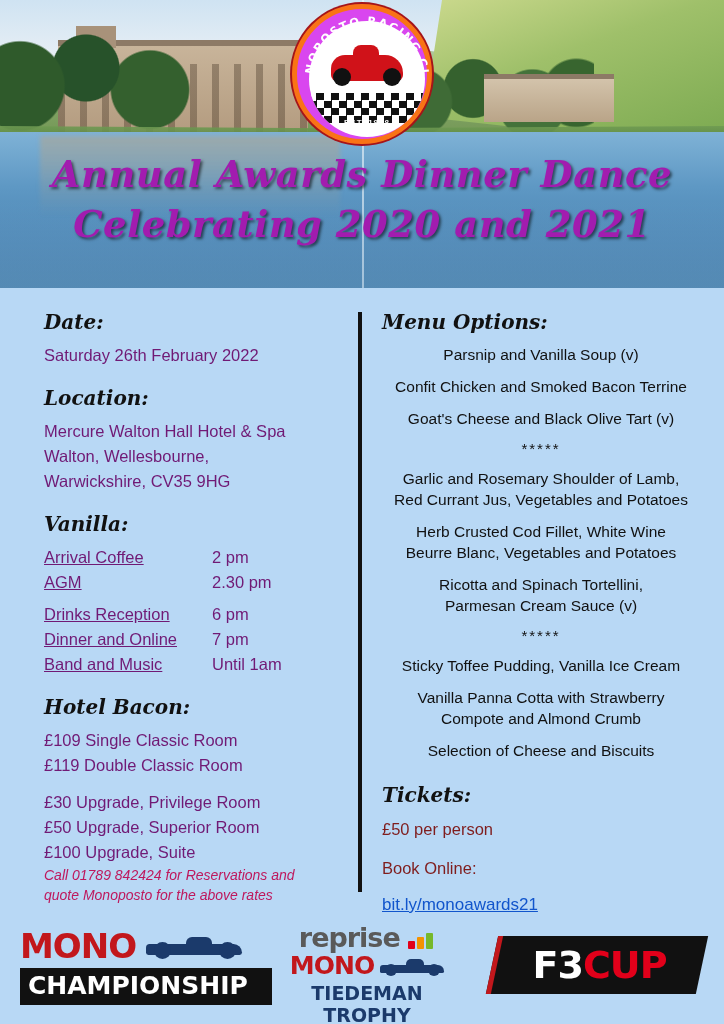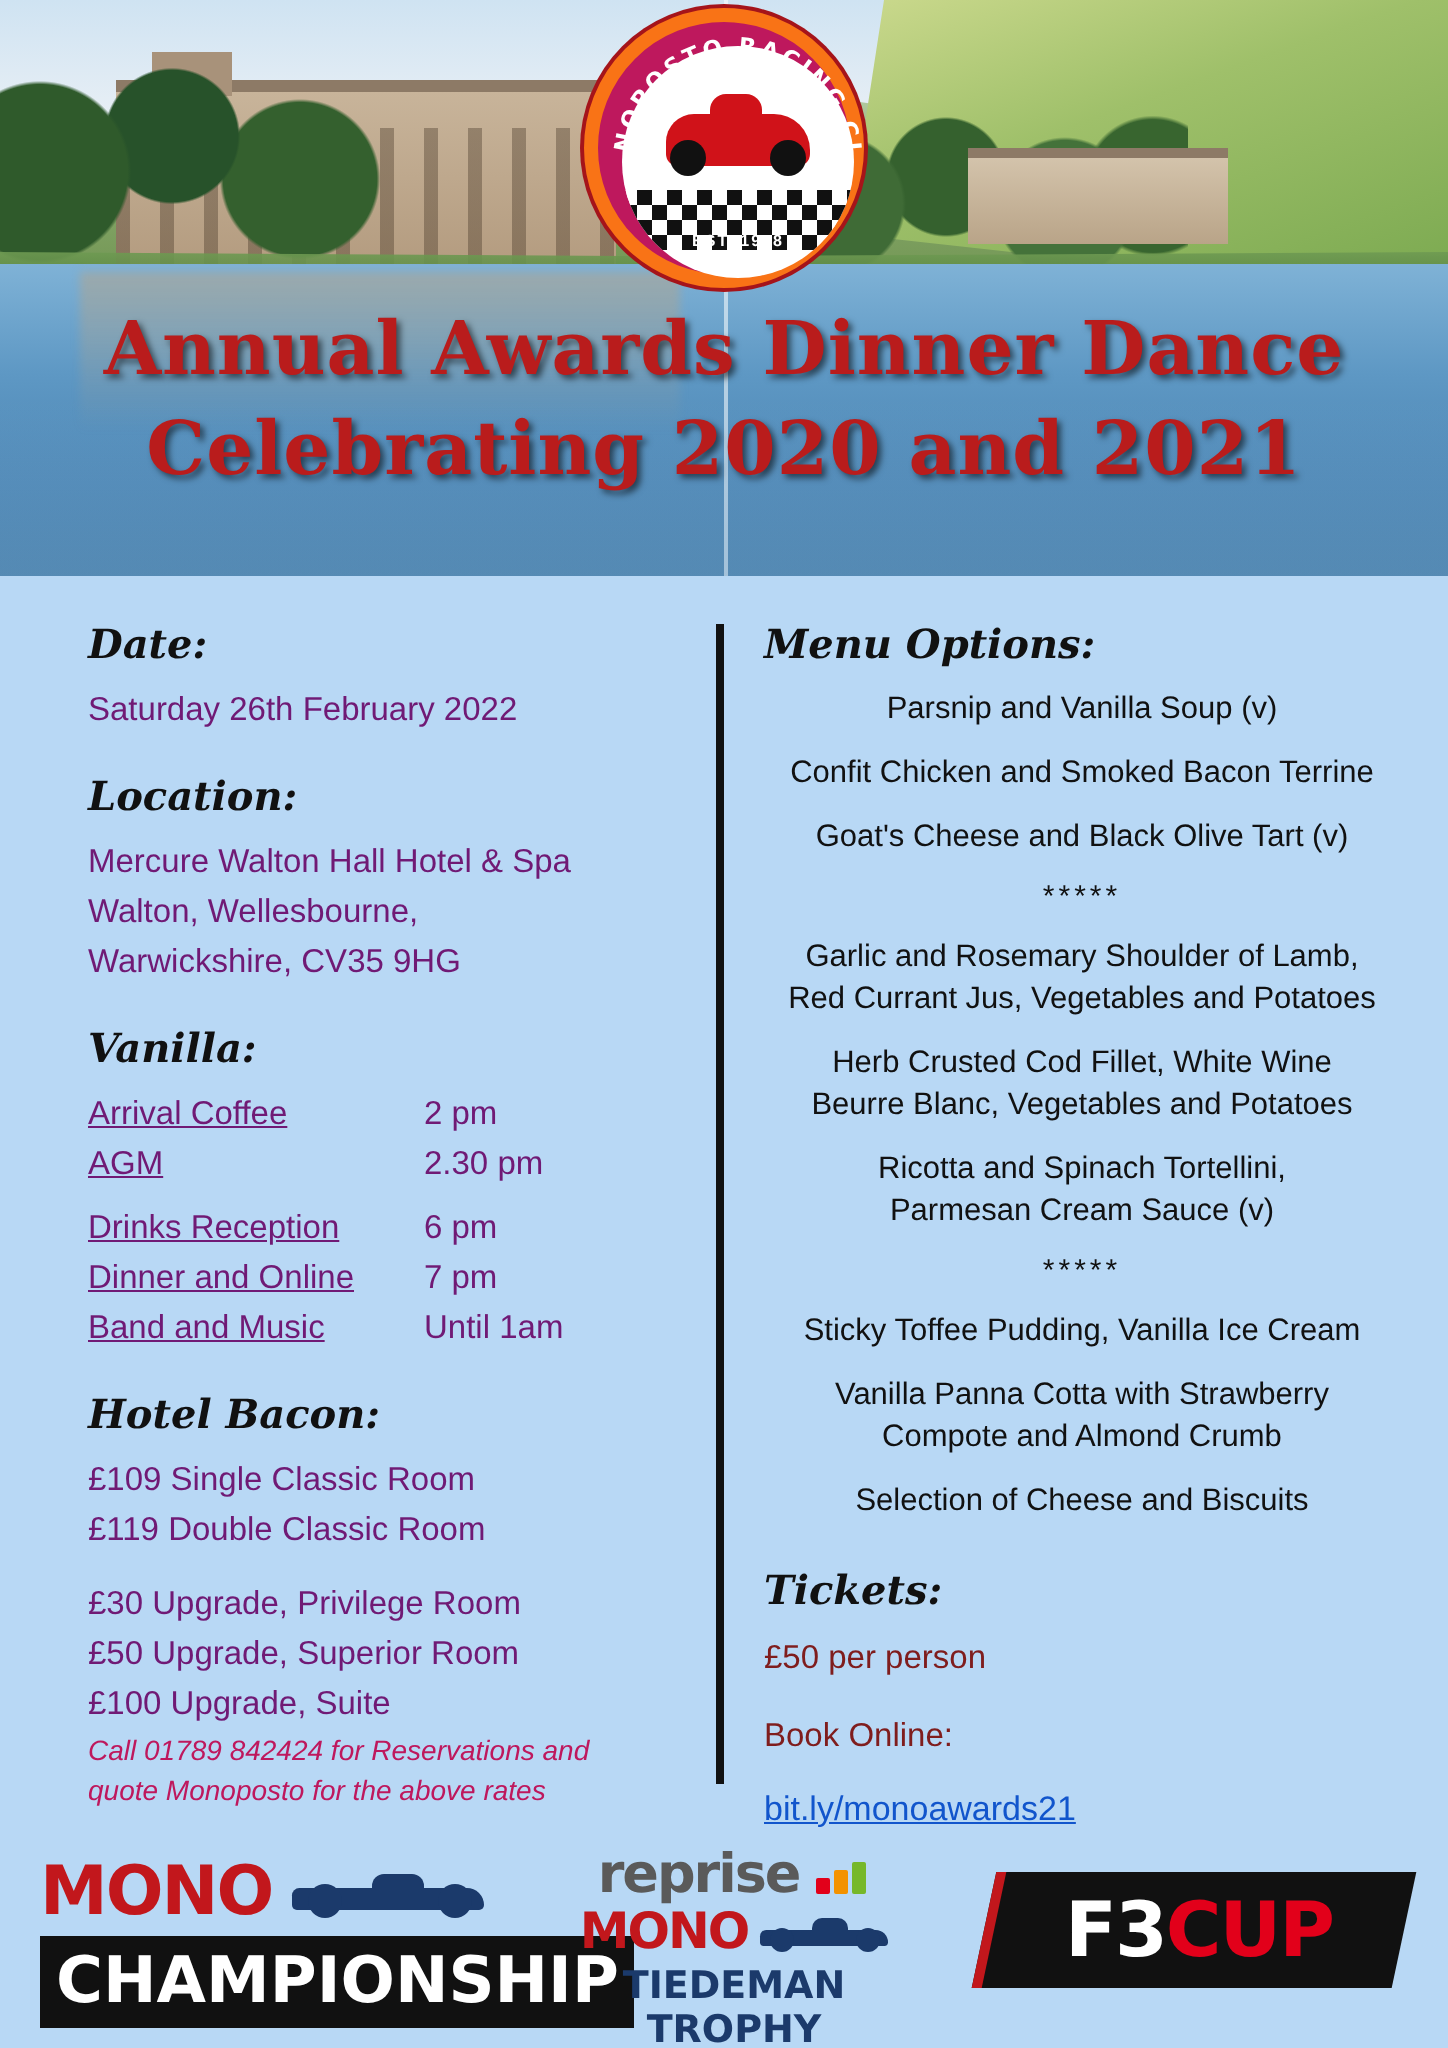--- a/index.html
+++ b/index.html
@@ -90,22 +90,22 @@
   .hero-fade {
     position: absolute; left: 0; top: 200px; width: 724px; height: 88px;
     background: linear-gradient(rgba(80,130,170,0), rgba(150,195,230,.25));
     pointer-events: none;
   }
 
   
   .logo {
     position: absolute; left: 292px; top: 4px; width: 140px; height: 140px;
     border-radius: 50%;
-    background: #be185d;
-    border: 7px solid #f97316;
+    background: #d946ef;
+    border: 5px solid #f97316;
     box-shadow: 0 0 0 2px #a5141a;
     z-index: 6;
   }
   .logo-inner {
     position: absolute; left: 12px; top: 12px; width: 116px; height: 116px;
     border-radius: 50%;
     background: #ffffff;
     overflow: hidden;
   }
   .logo-checks {
@@ -135,22 +135,23 @@
     position: absolute; left: 0; bottom: 12px; width: 140px; text-align: center;
     color: #fff; font-size: 8px; font-weight: bold; letter-spacing: 1px;
   }
 
   
   .title-block {
     position: absolute; left: 0; top: 150px; width: 724px; text-align: center; z-index: 5;
   }
   .title1, .title2 {
     font-family: "DejaVu Serif", serif;
+    font-style: italic;
     font-weight: bold;
-    color: #b91c1c;
+    color: #a21caf;
     text-shadow: 2px 2px 3px rgba(0,0,0,.55);
     letter-spacing: .5px;
   }
   .title1 { font-size: 37px; line-height: 48px; }
   .title2 { font-size: 37px; line-height: 52px; }
 
   
   .content {
     position: absolute; left: 0; top: 288px; width: 724px; height: 620px;
     padding: 20px 26px 0 44px;
@@ -221,22 +222,22 @@
     background: #1b3a6b; border-radius: 6px 6px 0 0;
   }
   .mono-car .w1, .mono-car .w2 {
     position: absolute; bottom: 0; width: 17px; height: 17px; border-radius: 50%;
     background: #1b3a6b;
   }
   .mono-car .w1 { left: 8px; }
   .mono-car .w2 { right: 6px; }
   .champ-bar {
     margin-top: 2px; background: #111; color: #fff;
-    font-family: "DejaVu Sans", sans-serif; font-weight: bold; font-size: 32px;
-    letter-spacing: 0px; padding: 3px 8px 5px 8px; display: inline-block; text-align: right;
+    font-family: "DejaVu Sans", sans-serif; font-weight: bold; font-size: 25px;
+    letter-spacing: 0px; padding: 3px 24px 5px 8px; display: inline-block; text-align: right;
   }
 
   .reprise { position: absolute; left: 282px; top: 14px; width: 170px; text-align: center; }
   .reprise-word {
     font-family: "DejaVu Sans", sans-serif; font-weight: bold; font-size: 27px;
     color: #5a5a5a; letter-spacing: -1px; display: inline-block; position: relative;
   }
   .reprise-bars {
     display: inline-block; vertical-align: middle; margin-left: 4px;
   }

